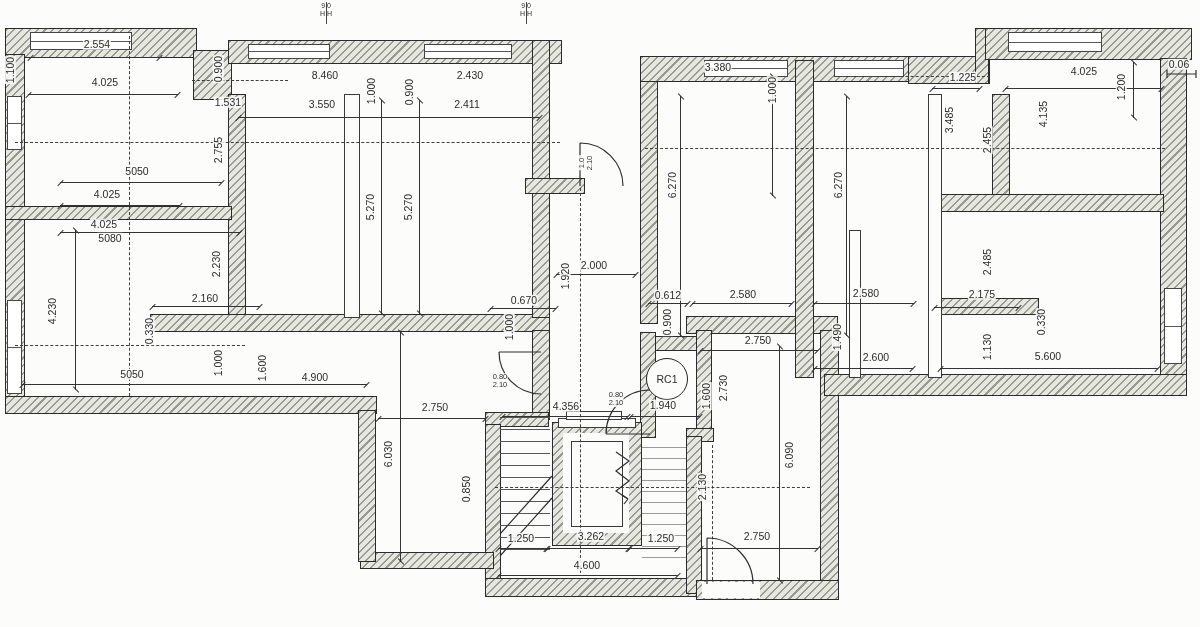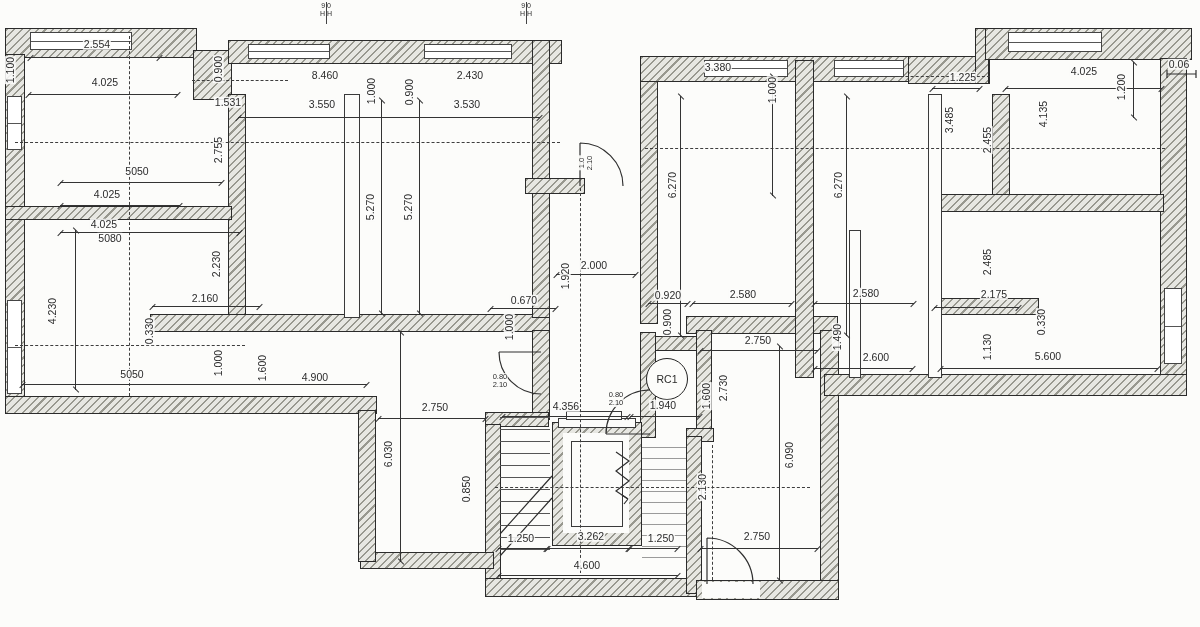--- a/index.html
+++ b/index.html
@@ -174,36 +174,36 @@
 
   <div id="rc1">RC1</div>
 
   <div id="labels">
       <span class="lbl" style="left: 97px; top: 44px;">2.554</span>
       <span class="lbl" style="left: 105px; top: 82px;">4.025</span>
       <span class="lbl" style="left: 228px; top: 102px;">1.531</span>
       <span class="lbl" style="left: 325px; top: 75px;">8.460</span>
       <span class="lbl" style="left: 322px; top: 104px;">3.550</span>
       <span class="lbl" style="left: 470px; top: 75px;">2.430</span>
-      <span class="lbl" style="left: 467px; top: 104px;">3.530</span>
+      <span class="lbl" style="left: 467px; top: 104px;">2.411</span>
       <span class="lbl" style="left: 718px; top: 67px;">3.380</span>
       <span class="lbl" style="left: 963px; top: 77px;">1.225</span>
       <span class="lbl" style="left: 1084px; top: 71px;">4.025</span>
       <span class="lbl" style="left: 1179px; top: 64px;">0.06</span>
       <span class="lbl" style="left: 137px; top: 171px;">5050</span>
       <span class="lbl" style="left: 107px; top: 194px;">4.025</span>
       <span class="lbl" style="left: 104px; top: 224px;">4.025</span>
       <span class="lbl" style="left: 110px; top: 238px;">5080</span>
       <span class="lbl" style="left: 205px; top: 298px;">2.160</span>
       <span class="lbl" style="left: 524px; top: 300px;">0.670</span>
       <span class="lbl" style="left: 594px; top: 265px;">2.000</span>
-      <span class="lbl" style="left: 668px; top: 295px;">0.920</span>
+      <span class="lbl" style="left: 668px; top: 295px;">0.612</span>
       <span class="lbl" style="left: 743px; top: 294px;">2.580</span>
       <span class="lbl" style="left: 866px; top: 293px;">2.580</span>
-      <span class="lbl" style="left: 982px; top: 294px; margin-left: 12px;">2.175</span>
+      <span class="lbl" style="left: 982px; top: 294px;">2.175</span>
       <span class="lbl" style="left: 758px; top: 340px;">2.750</span>
       <span class="lbl" style="left: 876px; top: 357px;">2.600</span>
       <span class="lbl" style="left: 1048px; top: 356px;">5.600</span>
       <span class="lbl" style="left: 132px; top: 374px;">5050</span>
       <span class="lbl" style="left: 315px; top: 377px;">4.900</span>
       <span class="lbl" style="left: 435px; top: 407px;">2.750</span>
       <span class="lbl" style="left: 566px; top: 406px;">4.356</span>
       <span class="lbl" style="left: 663px; top: 405px;">1.940</span>
       <span class="lbl" style="left: 521px; top: 538px;">1.250</span>
       <span class="lbl" style="left: 591px; top: 536px;">3.262</span>

